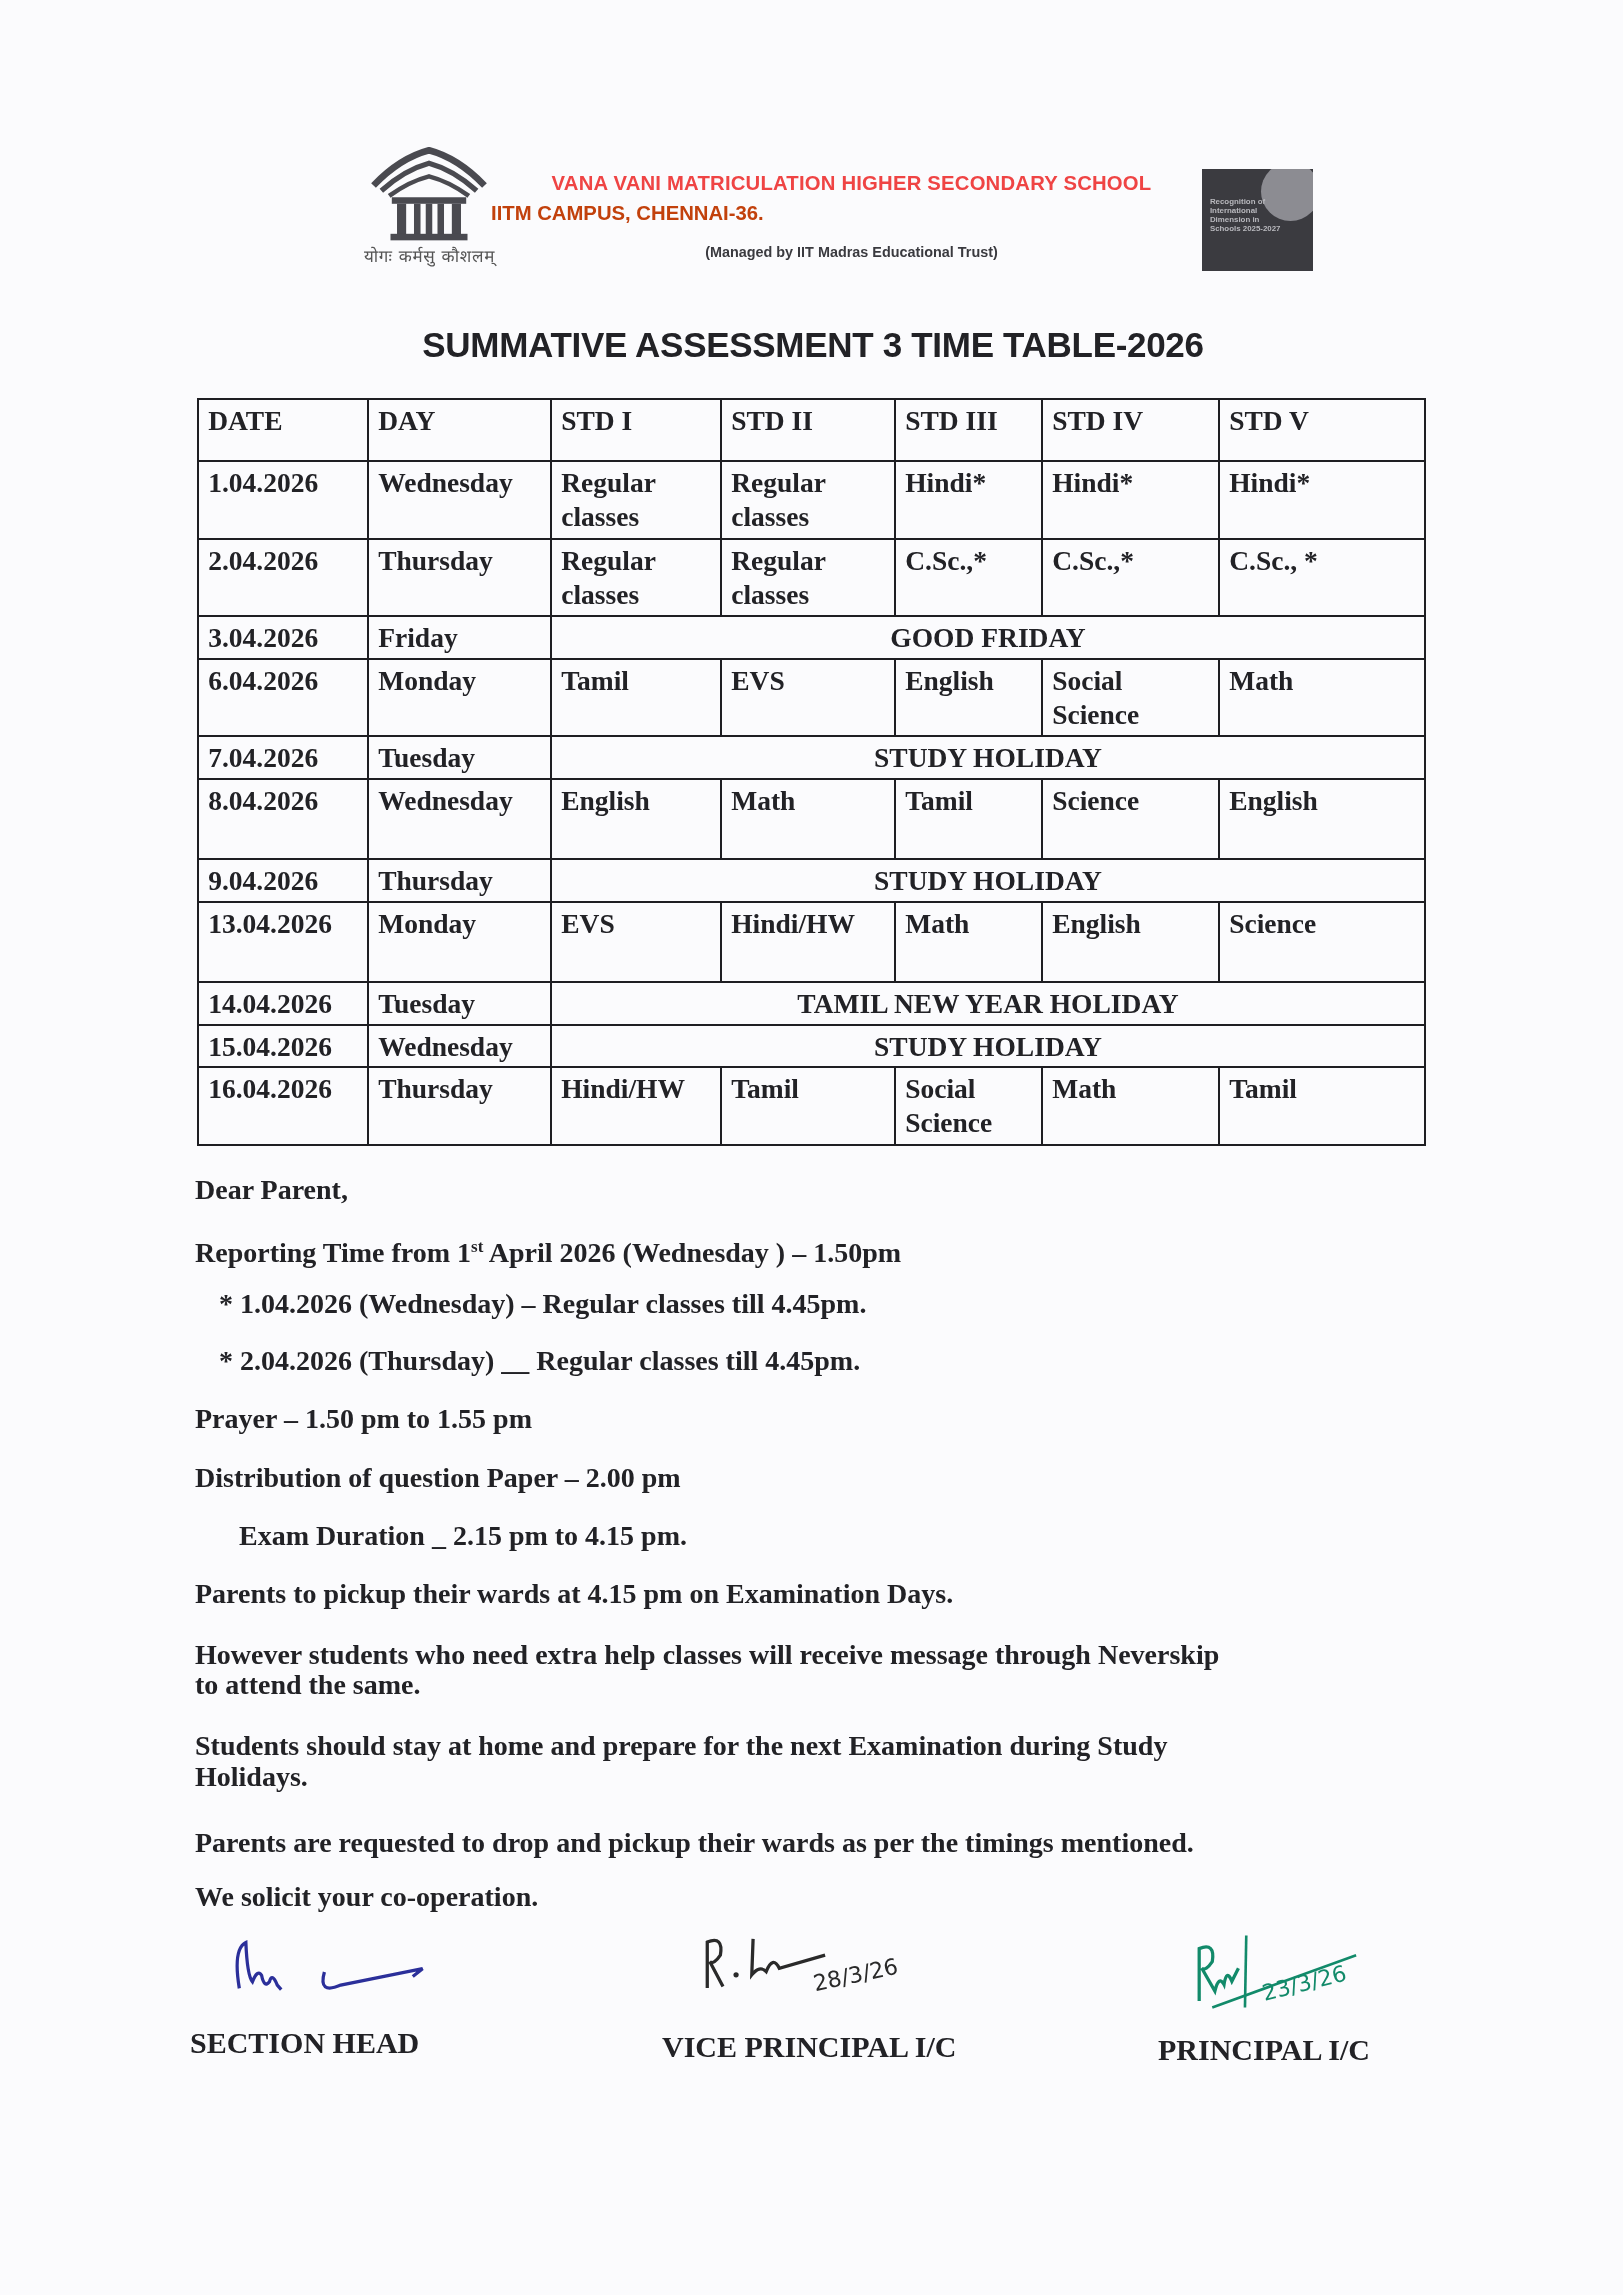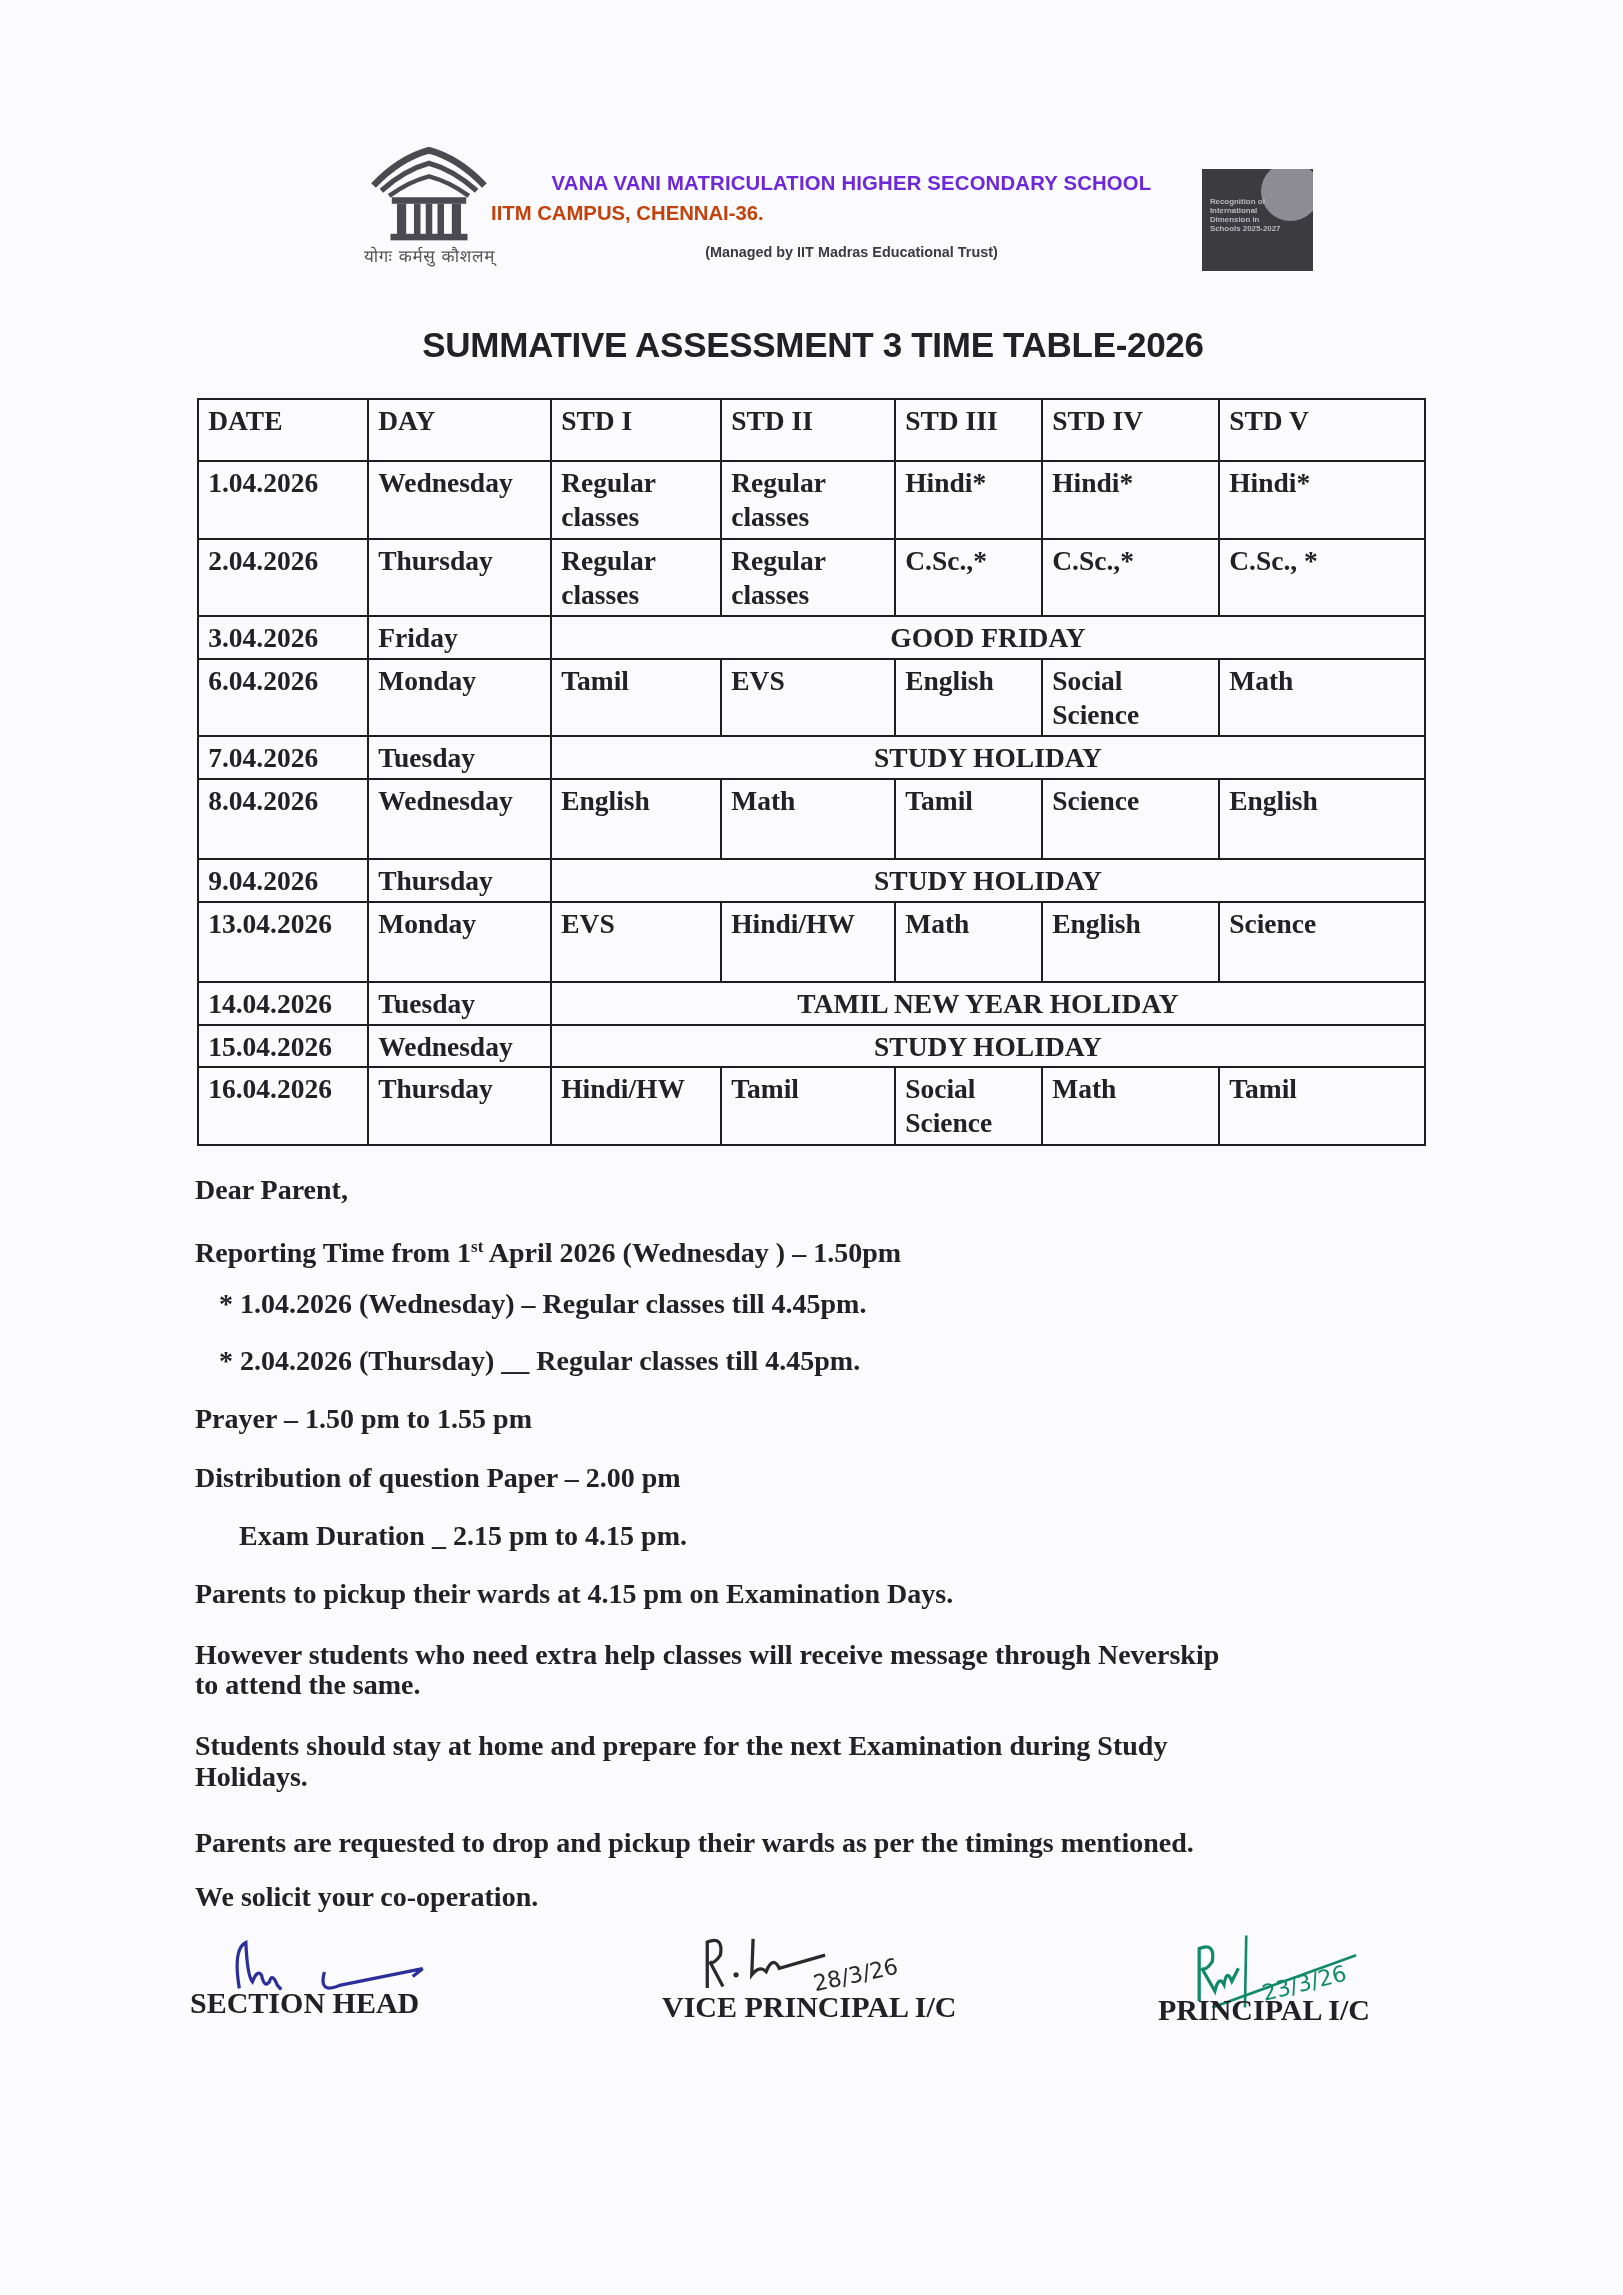--- a/index.html
+++ b/index.html
@@ -9,21 +9,21 @@
     position: relative;
     overflow: hidden;
     font-family: "Liberation Serif", "DejaVu Serif", serif;
     color: #1c1c1f;
   }
   .abs { position: absolute; }
 
   
   .logo { left: 367px; top: 145px; width: 124px; height: 98px; }
   .motto { left: 341px; top: 244px; width: 177px; font-family: "DejaVu Sans", sans-serif; font-size: 17px; color: #555; text-align: center; letter-spacing: 0.7px; }
-  .school-name { left: 511px; top: 172px; width: 681px; text-align: center; font-family: "Liberation Sans", sans-serif; font-weight: bold; font-size: 20.3px; color: #6d28d9; letter-spacing: 0.2px; }
+  .school-name { left: 511px; top: 172px; width: 681px; text-align: center; font-family: "Liberation Sans", sans-serif; font-weight: bold; font-size: 20.3px; color: #ef4444; letter-spacing: 0.2px; }
   .campus { left: 491px; top: 202px; width: 681px; text-align: left; font-family: "Liberation Sans", sans-serif; font-weight: bold; font-size: 20.3px; color: #c2410c; }
   .managed { left: 511px; top: 244px; width: 681px; text-align: center; font-family: "Liberation Sans", sans-serif; font-weight: bold; font-size: 14.4px; color: #3a3a3f; }
   .badge { left: 1202px; top: 169px; width: 111px; height: 102px; background: #3b3b40; overflow: hidden; }
   .badge .moon { position: absolute; right: -6.6px; top: -6.6px; width: 59px; height: 59px; border-radius: 50%; background: #8c8c92; }
   .badge .btxt { position: absolute; left: 7.9px; top: 27.5px; width: 72px; font-family: "Liberation Sans", sans-serif; font-size: 7.9px; font-weight: bold; color: #b8b8bd; line-height: 9.2px; }
 
   .page-title { left: 197px; top: 325px; width: 1232px; text-align: center; font-family: "Liberation Sans", sans-serif; font-weight: bold; font-size: 35px; color: #222226; letter-spacing: -0.3px; }
 
   
   table.tt {
@@ -40,21 +40,21 @@
   tr.r-two td { height: 69px; }
   tr.r-one td { height: 29px; }
   tr.r-tall td { height: 72px; }
 
   
   .note { left: 195px; font-family: "Liberation Serif", serif; font-weight: bold; font-size: 28px; color: #222226; line-height: 33px; }
   .note.indent { left: 219px; }
   .note sup { font-size: 17px; }
 
   
-  .sig-label { font-family: "Liberation Serif", serif; font-weight: bold; font-size: 30px; color: #222226; }
+  .sig-label { font-family: "Liberation Serif", serif; font-weight: bold; font-size: 30px; color: #222226; margin-top: 40px; }
   .sig-mark { position: absolute; }
 </style>
 </head>
 <body>
 
 <div class="abs logo">
   <svg width="124" height="98" viewBox="0 0 190 150">
     <path d="M10 62 Q50 20 95 8 Q140 20 180 62" fill="none" stroke="#4a4a50" stroke-width="10"></path>
     <path d="M22 70 Q58 38 95 28 Q132 38 168 70" fill="none" stroke="#4a4a50" stroke-width="8"></path>
     <path d="M34 78 Q64 56 95 48 Q126 56 156 78" fill="none" stroke="#4a4a50" stroke-width="7"></path>

